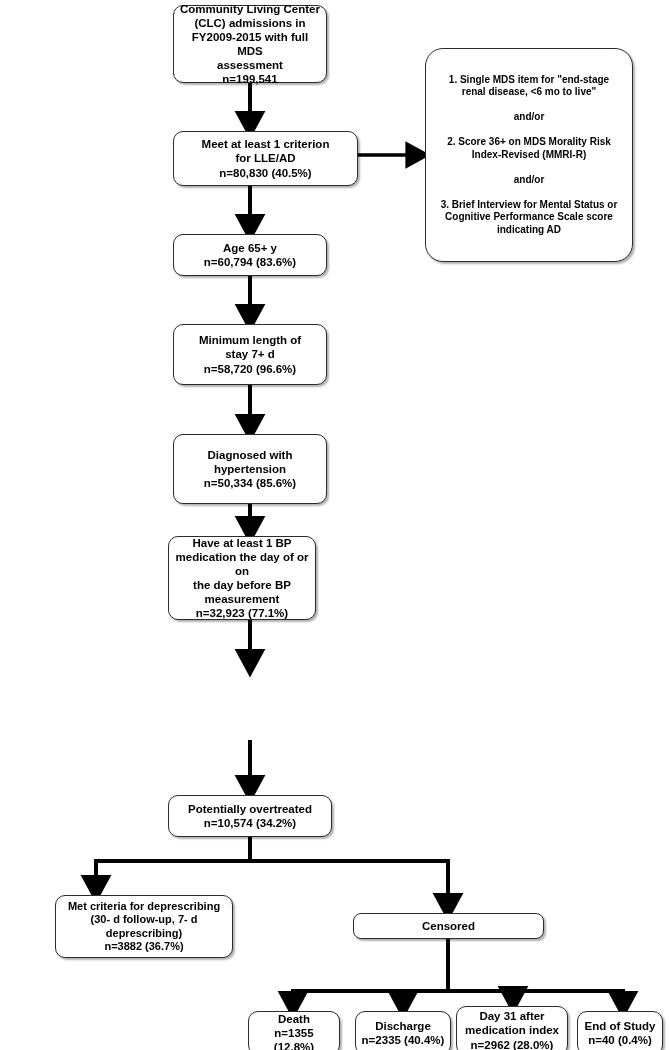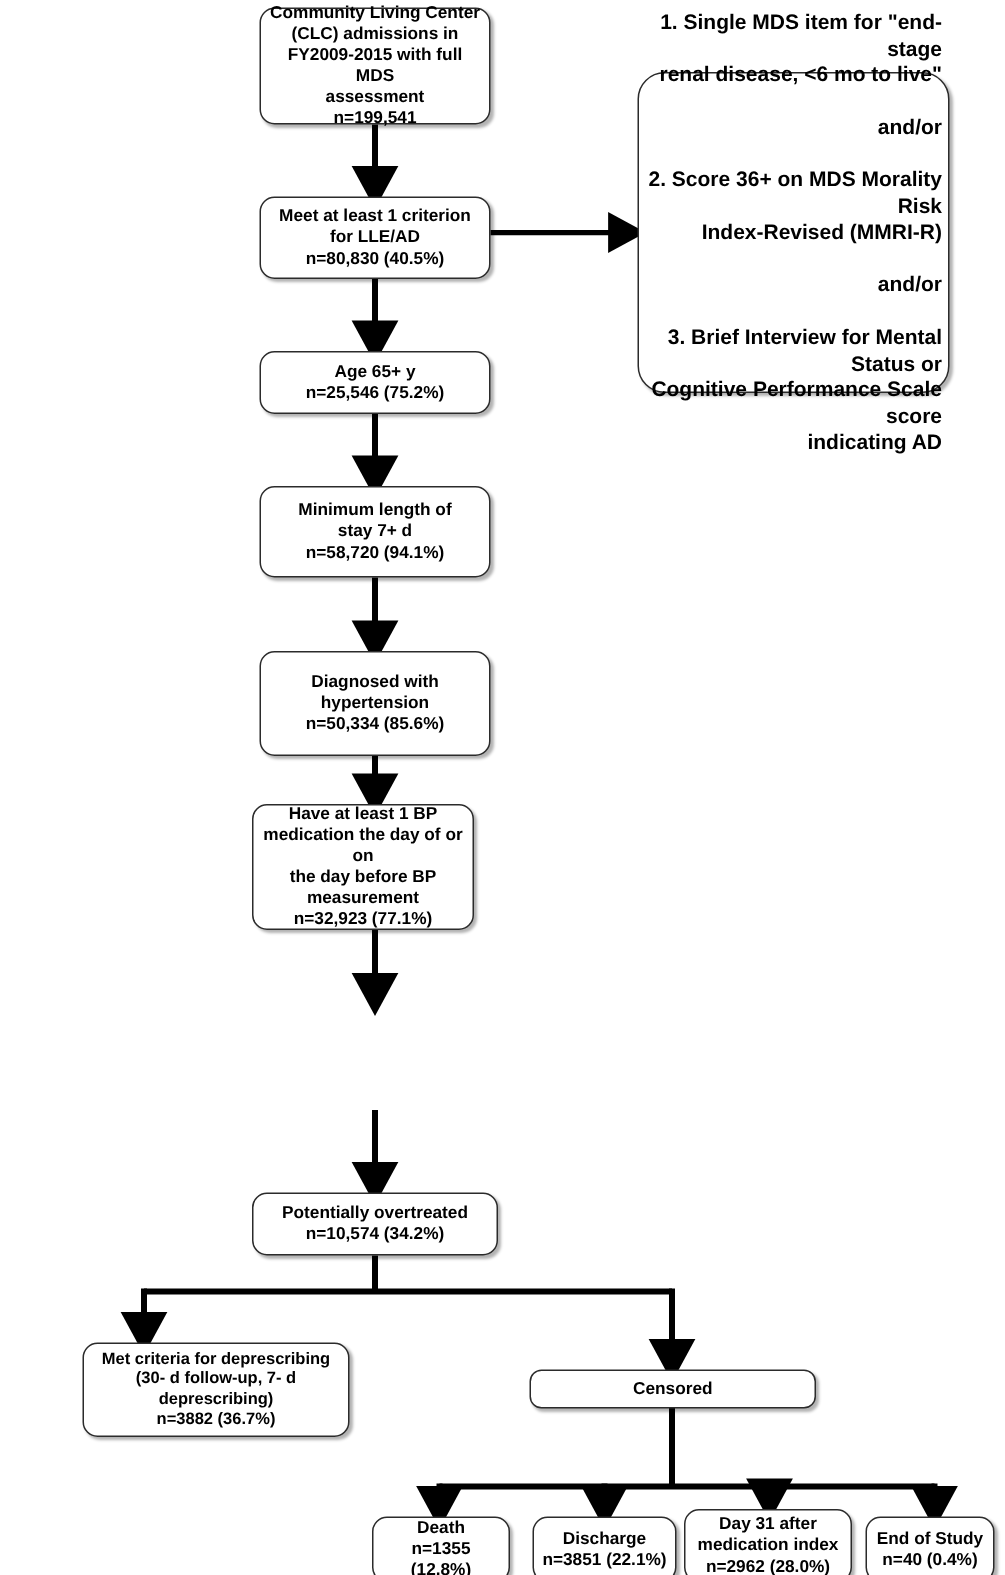--- a/index.html
+++ b/index.html
@@ -41,24 +41,24 @@
     color: #000000;
     line-height: 1.22;
     padding: 2px 4px;
   }
   .node .txt {
     display: block;
     white-space: pre-line;
   }
   .main-node { font-size: 11.5px; }
   .side-node {
-    font-size: 14px;
+    font-size: 10px;
     border-radius: 18px;
     line-height: 1.25;
-    text-align: right;
+    text-align: center;
   }
   .censored-node {
     font-size: 11.5px;
     font-weight: bold;
     border-radius: 8px;
     box-shadow: 2px 2px 2px rgba(0,0,0,0.30);
   }
   .leaf-node { font-size: 11.5px; }
   .deprescribe-node { font-size: 11px; }
 </style>
@@ -104,21 +104,21 @@
   </svg>
 
   <div class="node main-node" style="left:173px; top:5px; width:154px; height:78px;">
     <span class="txt">Community Living Center
 (CLC) admissions in
 FY2009-2015 with full MDS
 assessment
 n=199,541</span>
   </div>
 
-  <div class="node main-node" style="left:173px; top:131px; width:154px; height:55px;">
+  <div class="node main-node" style="left:173px; top:131px; width:185px; height:55px;">
     <span class="txt">Meet at least 1 criterion
 for LLE/AD
 n=80,830 (40.5%)</span>
   </div>
 
   <div class="node side-node" style="left:425px; top:48px; width:208px; height:214px;">
     <span class="txt">1. Single MDS item for "end-stage
 renal disease, &lt;6 mo to live"
 
 and/or
@@ -128,27 +128,27 @@
 
 and/or
 
 3. Brief Interview for Mental Status or
 Cognitive Performance Scale score
 indicating AD</span>
   </div>
 
   <div class="node main-node" style="left:173px; top:234px; width:154px; height:42px;">
     <span class="txt">Age 65+ y
-n=25,546 (75.2%)</span>
+n=60,794 (83.6%)</span>
   </div>
 
   <div class="node main-node" style="left:173px; top:324px; width:154px; height:61px;">
     <span class="txt">Minimum length of
 stay 7+ d
-n=58,720 (94.1%)</span>
+n=58,720 (96.6%)</span>
   </div>
 
   <div class="node main-node" style="left:173px; top:434px; width:154px; height:70px;">
     <span class="txt">Diagnosed with
 hypertension
 n=50,334 (85.6%)</span>
   </div>
 
   <div class="node main-node" style="left:168px; top:536px; width:148px; height:84px;">
     <span class="txt">Have at least 1 BP
@@ -175,21 +175,21 @@
     <span class="txt">Censored</span>
   </div>
 
   <div class="node leaf-node" style="left:248px; top:1011px; width:92px; height:44px;">
     <span class="txt">Death
 n=1355 (12.8%)</span>
   </div>
 
   <div class="node leaf-node" style="left:355px; top:1011px; width:96px; height:44px;">
     <span class="txt">Discharge
-n=3851 (22.1%)</span>
+n=2335 (40.4%)</span>
   </div>
 
   <div class="node leaf-node" style="left:456px; top:1006px; width:112px; height:49px;">
     <span class="txt">Day 31 after
 medication index
 n=2962 (28.0%)</span>
   </div>
 
   <div class="node leaf-node" style="left:577px; top:1011px; width:86px; height:44px;">
     <span class="txt">End of Study

